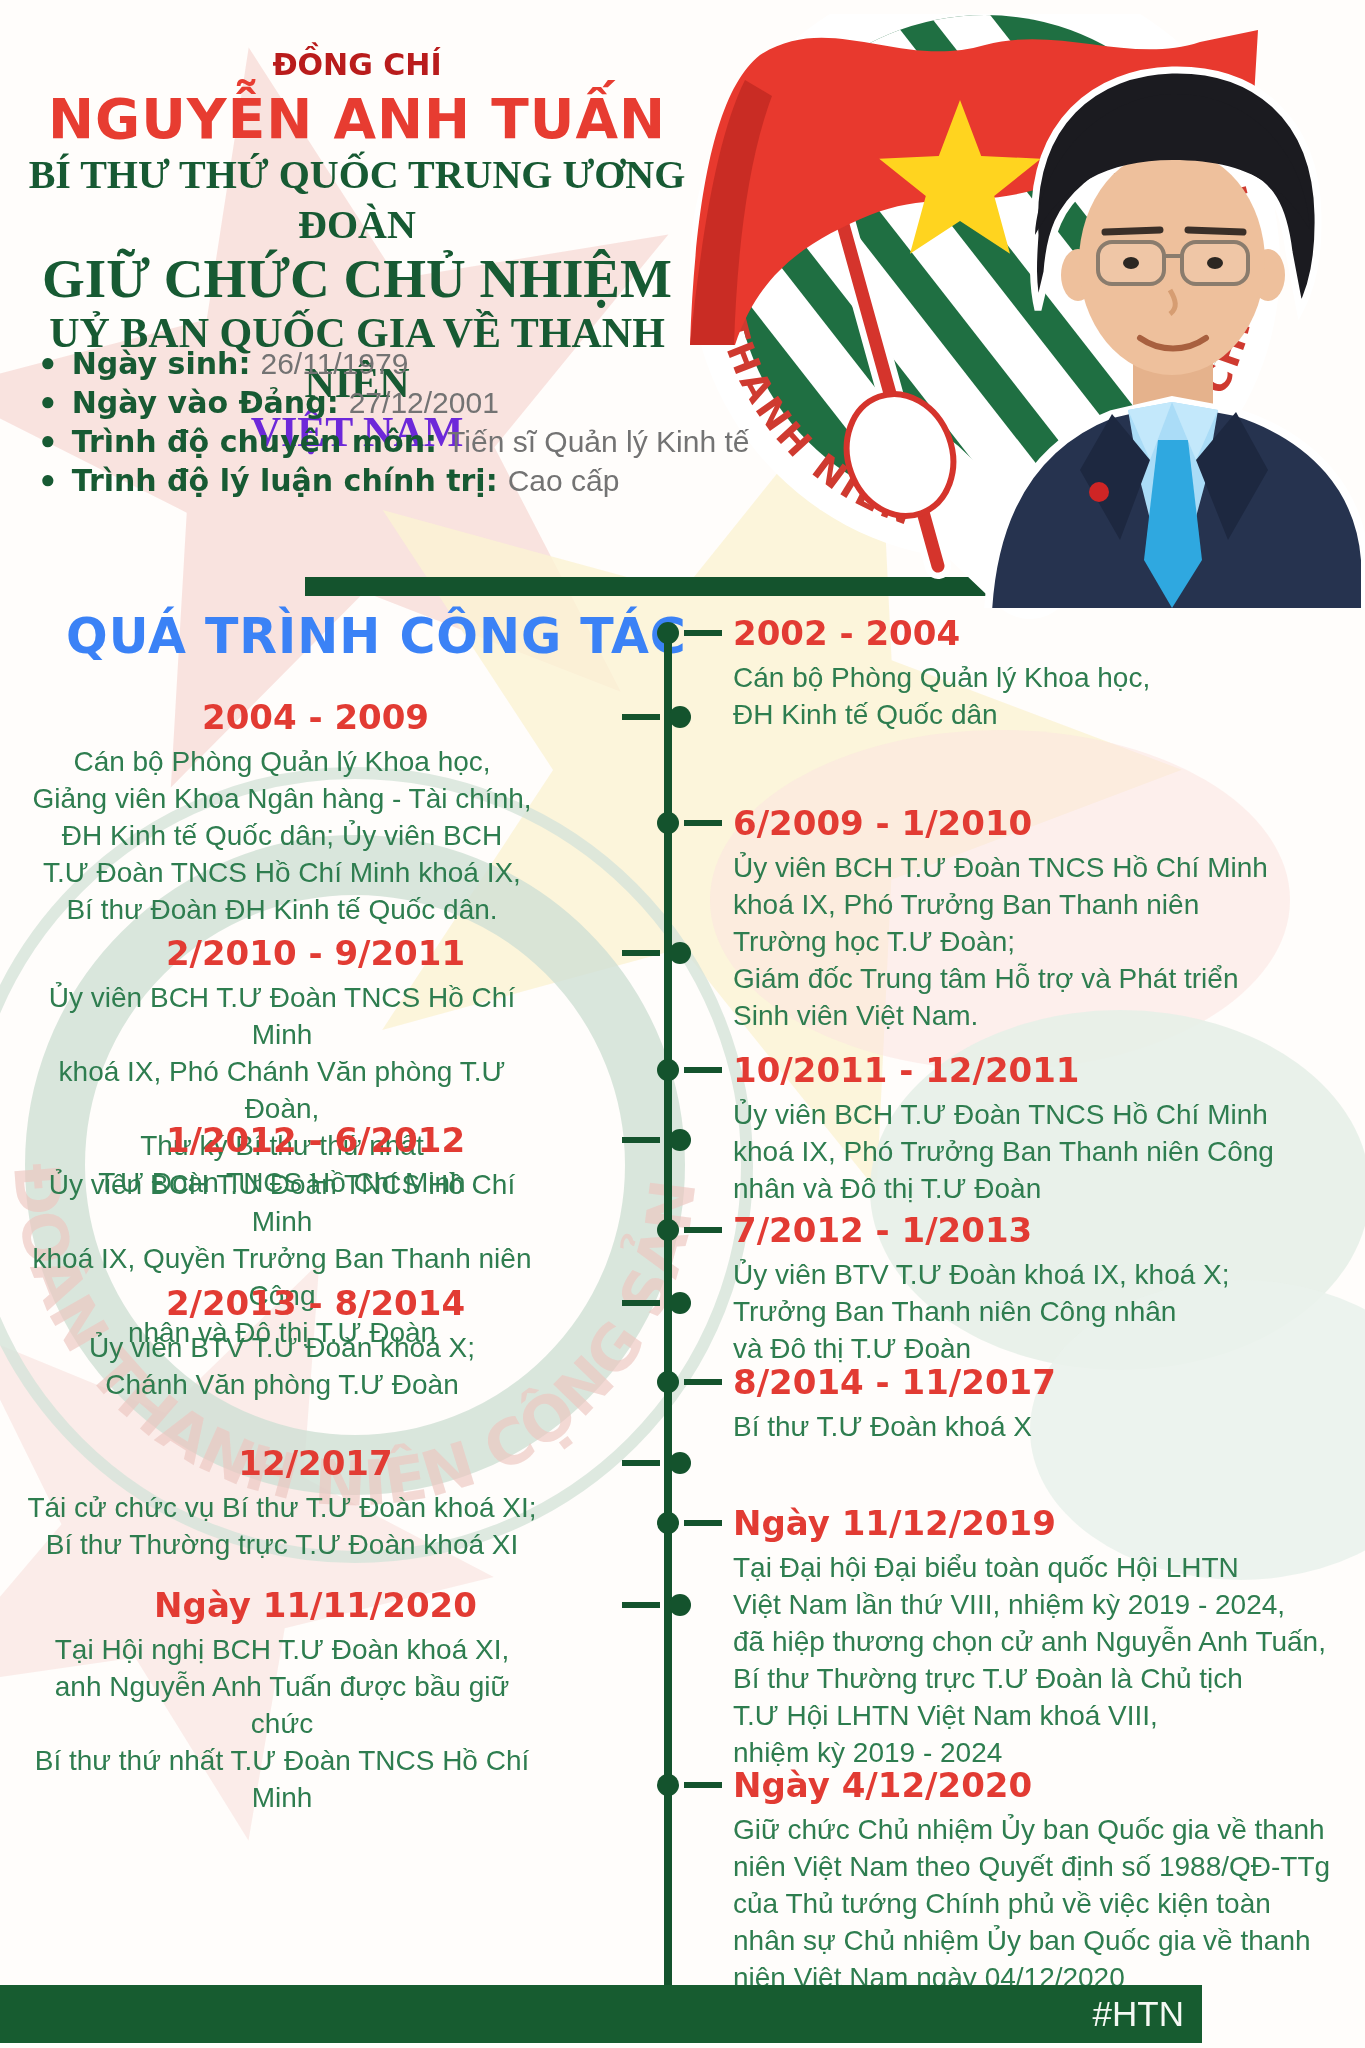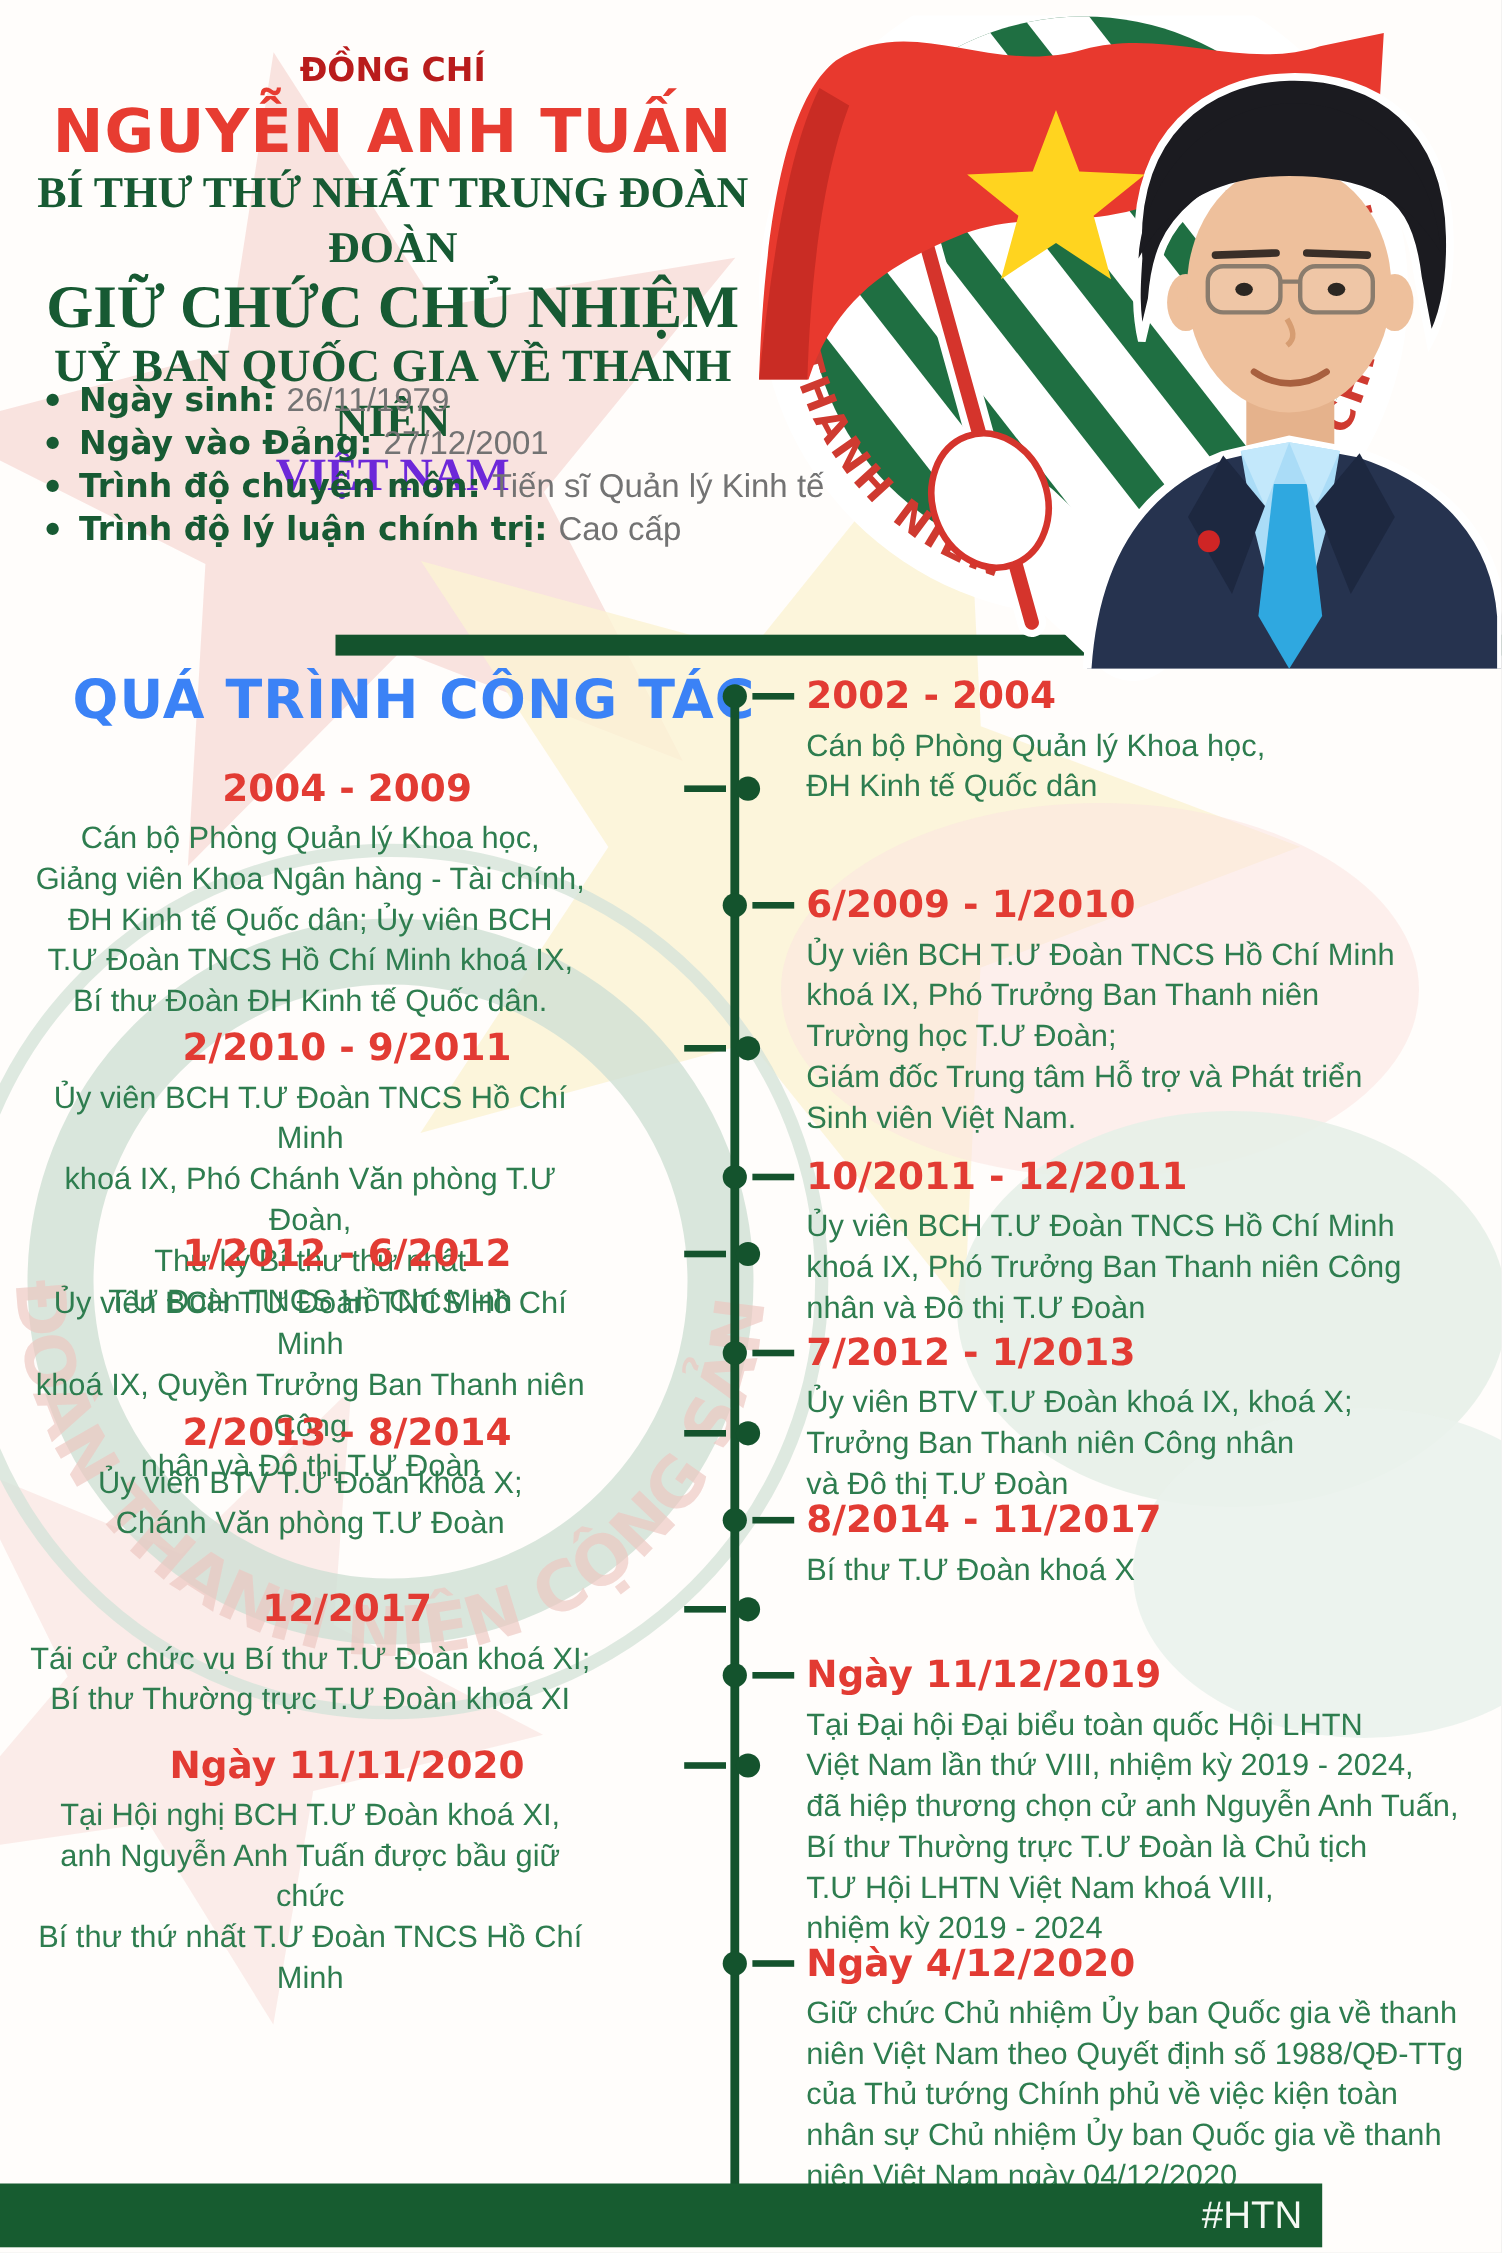--- a/index.html
+++ b/index.html
@@ -124,21 +124,21 @@
     <path d="M 1128 410 L 1172 402 L 1150 460 Z" fill="#c3e8fb"></path>
     <path d="M 1218 410 L 1172 402 L 1196 460 Z" fill="#c3e8fb"></path>
     <path d="M 1112 414 L 1150 460 L 1120 540 L 1080 470 Z" fill="#1d2840"></path>
     <path d="M 1236 412 L 1196 460 L 1228 540 L 1268 470 Z" fill="#1d2840"></path>
     <circle cx="1099" cy="492" r="10" fill="#cf2525"></circle>
   </svg>
 
   <div class="hdr">
     <div class="l1">ĐỒNG CHÍ</div>
     <div class="l2">NGUYỄN ANH TUẤN</div>
-    <div class="l3">BÍ THƯ THỨ NHẤT TRUNG ĐOÀN ĐOÀN</div>
+    <div class="l3">BÍ THƯ THỨ QUỐC TRUNG ƯƠNG ĐOÀN</div>
     <div class="l4">GIỮ CHỨC CHỦ NHIỆM</div>
     <div class="l5">UỶ BAN QUỐC GIA VỀ THANH NIÊN</div>
     <div class="l6">VIỆT NAM</div>
   </div>
 
   <div class="facts">
     <div class="fact"><span class="bullet">●</span><span class="fl">Ngày sinh:</span><span class="fv">26/11/1979</span></div>
     <div class="fact"><span class="bullet">●</span><span class="fl">Ngày vào Đảng:</span><span class="fv">27/12/2001</span></div>
     <div class="fact"><span class="bullet">●</span><span class="fl">Trình độ chuyên môn:</span><span class="fv">Tiến sĩ Quản lý Kinh tế</span></div>
     <div class="fact"><span class="bullet">●</span><span class="fl">Trình độ lý luận chính trị:</span><span class="fv">Cao cấp</span></div>

